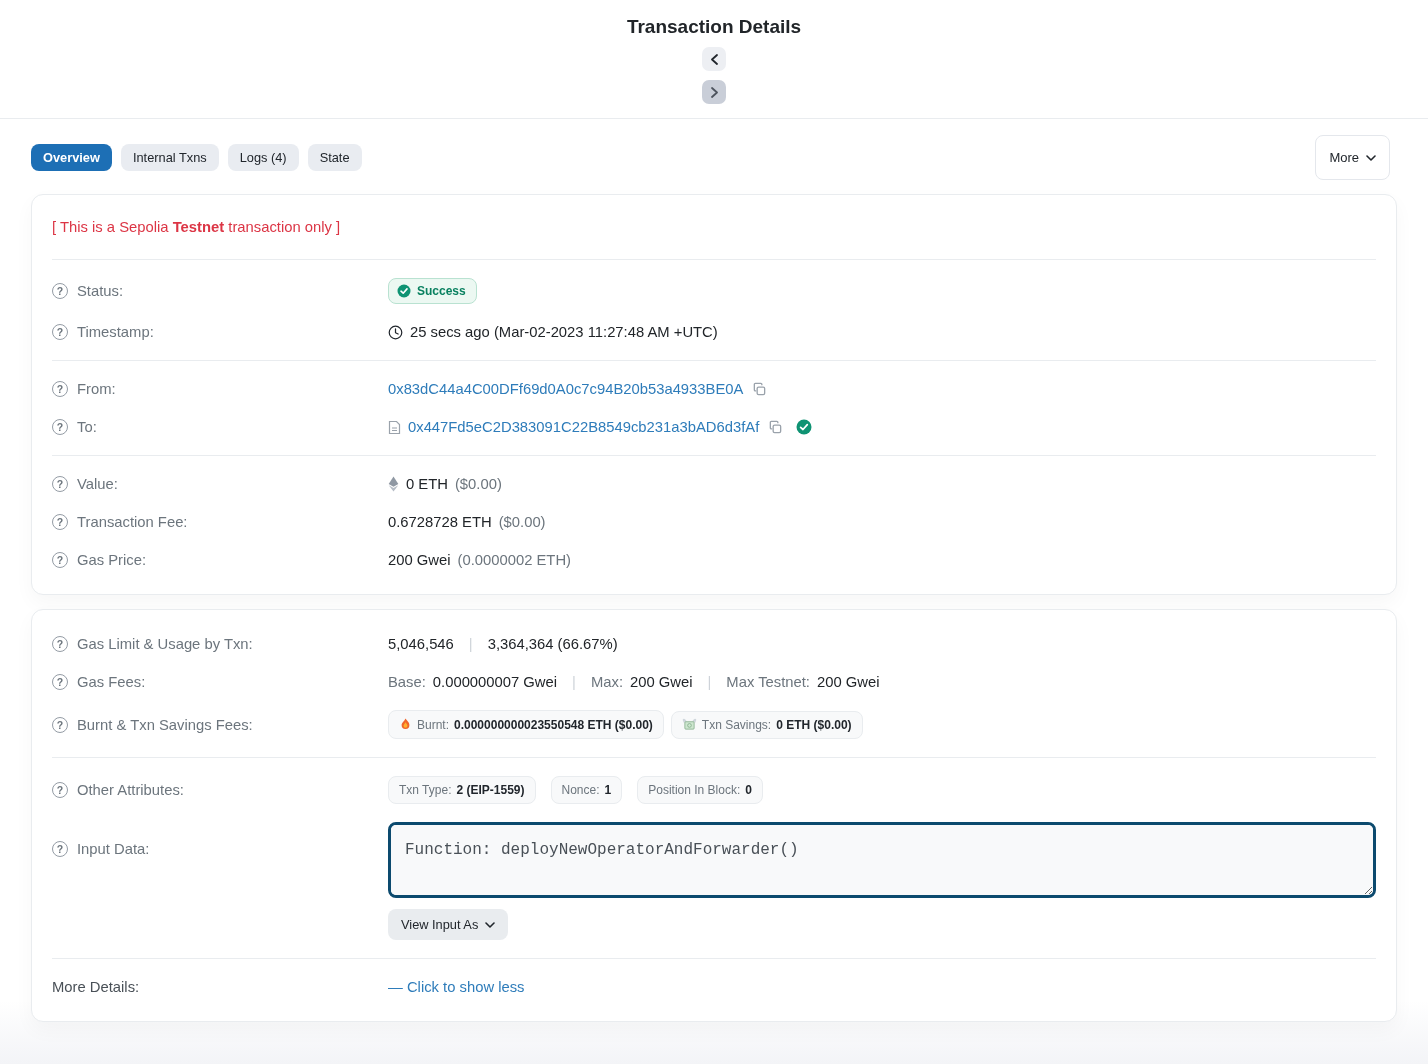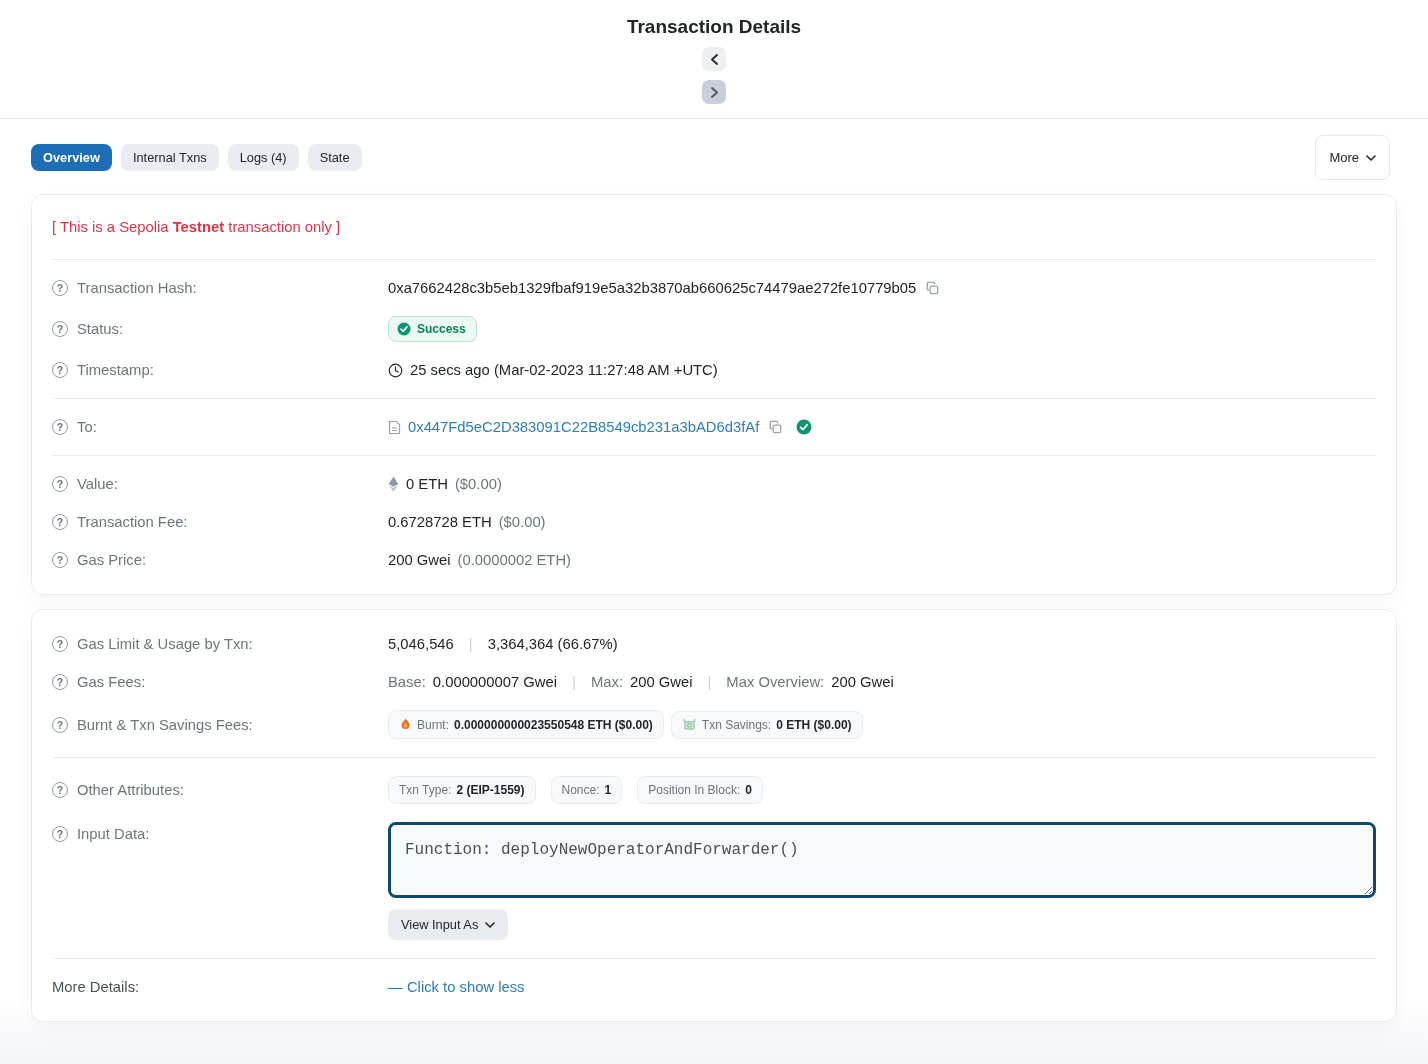--- a/index.html
+++ b/index.html
@@ -28,21 +28,21 @@
 
   
   .card { margin:14px 31px 0; background:#fff; border:1px solid #e9ecef; border-radius:12px; box-shadow:0 8px 20px rgba(33,37,41,.035); padding:15px 20px; }
   .divider { border:none; border-top:1px solid #e9ecef; margin:9px 0; }
 
   .testnet-warning { color:#dc3545; padding:9px 0 15px; font-size:14.8px; }
 
   .row { display:flex; align-items:center; padding:9px 0; min-height:38px; }
   .row.top { align-items:flex-start; }
   .row-label { width:336px; flex:none; color:#6c757d; display:flex; align-items:center; gap:9px; }
-  .row.top .row-label { padding-top:4px; }
+  .row.top .row-label { padding-top:4px;margin-top:15px; }
   .row-value { flex:1; display:flex; align-items:center; gap:7px; flex-wrap:wrap; color:#212529; }
   .qicon { width:16px; height:16px; flex:none; border:1.4px solid #949ca5; border-radius:50%; color:#6c757d; display:inline-flex; align-items:center; justify-content:center; font-size:10.5px; font-weight:700; cursor:pointer; }
   .qicon::before { content:"?"; }
   .muted { color:#6c757d; }
   .sep { color:#ced3d9; padding:0 8px; }
   a.link { color:#2e7cba; text-decoration:none; cursor:pointer; }
   .icon-btn { border:none; background:none; padding:0 2px; cursor:pointer; color:#9aa2ab; display:inline-flex; }
 
   .status-badge { display:inline-flex; align-items:center; gap:6px; background:#ecf8f2; border:1px solid #b9e2d1; border-radius:8px; padding:5px 10px 5px 8px; color:#0a8160; font-size:12px; font-weight:600; }
   .confirm-badge { display:inline-flex; margin-left:8px; background:#fdfdfe; border:1px solid #e6e9ee; border-radius:8px; padding:6px 10px; font-size:11.6px; font-weight:700; color:#21262c; }
@@ -91,35 +91,20 @@
         </svg>
     </button>
   </div>
 
   <section class="card">
     <div class="testnet-warning">
       <span>[ This is a Sepolia </span><b>Testnet</b><span> transaction only ]</span>
     </div>
     <hr class="divider">
 
-    <div class="row">
-      <div class="row-label">
-        <span class="qicon"></span>
-        <span>Transaction Hash:</span>
-      </div>
-      <div class="row-value">
-        <span>0xa7662428c3b5eb1329fbaf919e5a32b3870ab660625c74479ae272fe10779b05</span>
-        <button class="icon-btn">
-          <svg width="15" height="15" viewBox="0 0 16 16" fill="none" stroke="currentColor" stroke-width="1.4">
-              <rect x="5.5" y="5.5" width="8" height="8" rx="1.5"></rect>
-              <path d="M10.5 3.5v-1a1 1 0 0 0-1-1h-6a1 1 0 0 0-1 1v6a1 1 0 0 0 1 1h1"></path>
-            </svg>
-        </button>
-      </div>
-    </div>
 
     <div class="row">
       <div class="row-label">
         <span class="qicon"></span>
         <span>Status:</span>
       </div>
       <div class="row-value">
         <span class="status-badge">
           <svg width="14" height="14" viewBox="0 0 14 14">
               <circle cx="7" cy="7" r="6.5" fill="#0f9373"></circle>
@@ -140,20 +125,35 @@
         <svg width="15" height="15" viewBox="0 0 16 16" fill="none" stroke="#21262c" stroke-width="1.3">
             <circle cx="8" cy="8" r="6.7"></circle>
             <polyline points="8,4.2 8,8.2 10.8,9.6" stroke-linecap="round" stroke-linejoin="round"></polyline>
           </svg>
         <span>25 secs ago (Mar-02-2023 11:27:48 AM +UTC)</span>
       </div>
     </div>
 
     <hr class="divider">
 
+    <div class="row">
+      <div class="row-label">
+        <span class="qicon"></span>
+        <span>From:</span>
+      </div>
+      <div class="row-value">
+        <a class="link">0x83dC44a4C00DFf69d0A0c7c94B20b53a4933BE0A</a>
+        <button class="icon-btn">
+          <svg width="15" height="15" viewBox="0 0 16 16" fill="none" stroke="currentColor" stroke-width="1.4">
+              <rect x="5.5" y="5.5" width="8" height="8" rx="1.5"></rect>
+              <path d="M10.5 3.5v-1a1 1 0 0 0-1-1h-6a1 1 0 0 0-1 1v6a1 1 0 0 0 1 1h1"></path>
+            </svg>
+        </button>
+      </div>
+    </div>
 
     <div class="row">
       <div class="row-label">
         <span class="qicon"></span>
         <span>To:</span>
       </div>
       <div class="row-value">
         <svg width="13" height="15" viewBox="0 0 13 15" fill="none" stroke="#9aa2ab" stroke-width="1.2">
             <path d="M1.5 1.5h7l3 3v9h-10z"></path>
             <path d="M4 8h5M4 10.5h5"></path>
@@ -231,21 +231,21 @@
         <span class="qicon"></span>
         <span>Gas Fees:</span>
       </div>
       <div class="row-value">
         <span class="muted">Base:</span>
         <span>0.000000007 Gwei</span>
         <span class="sep">|</span>
         <span class="muted">Max:</span>
         <span>200 Gwei</span>
         <span class="sep">|</span>
-        <span class="muted">Max Overview:</span>
+        <span class="muted">Max Testnet:</span>
         <span>200 Gwei</span>
       </div>
     </div>
 
     <div class="row">
       <div class="row-label">
         <span class="qicon"></span>
         <span>Burnt &amp; Txn Savings Fees:</span>
       </div>
       <div class="row-value">

